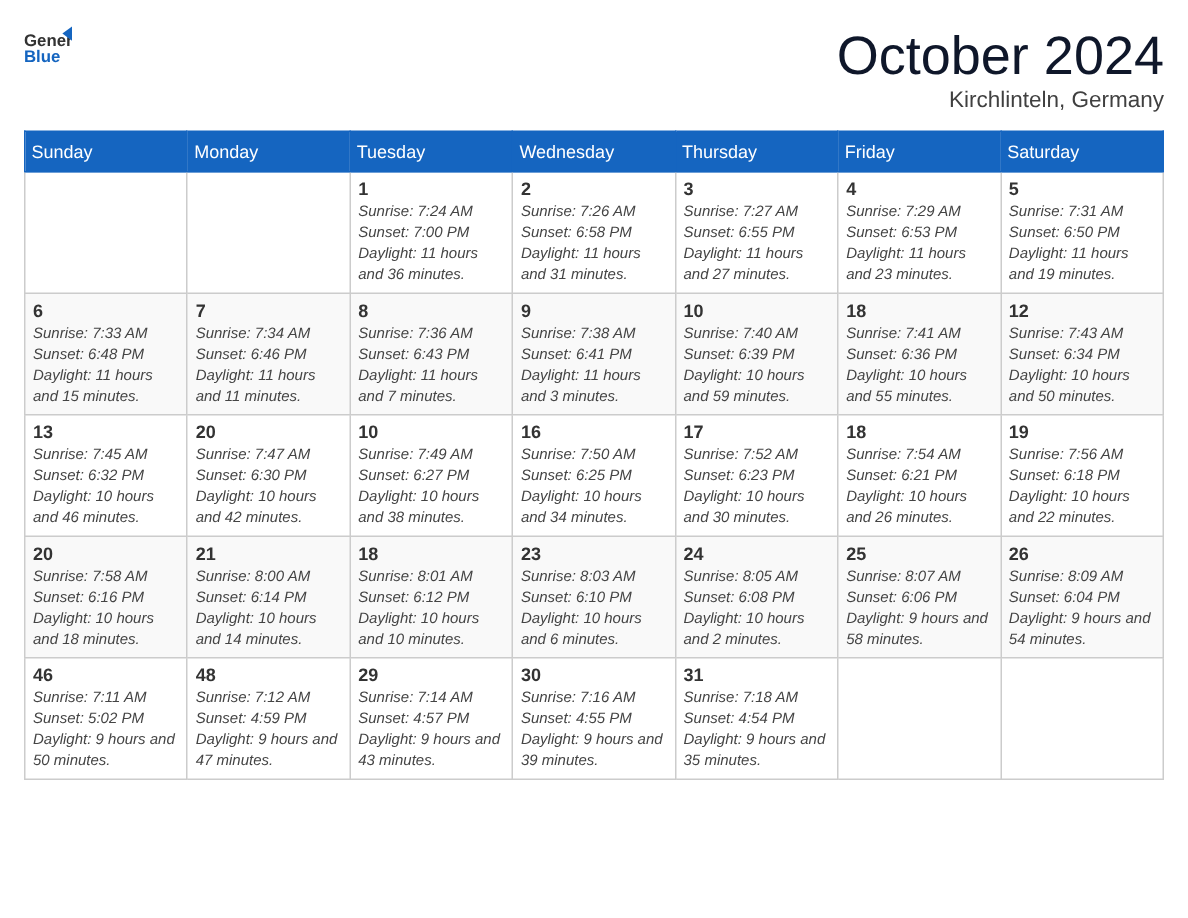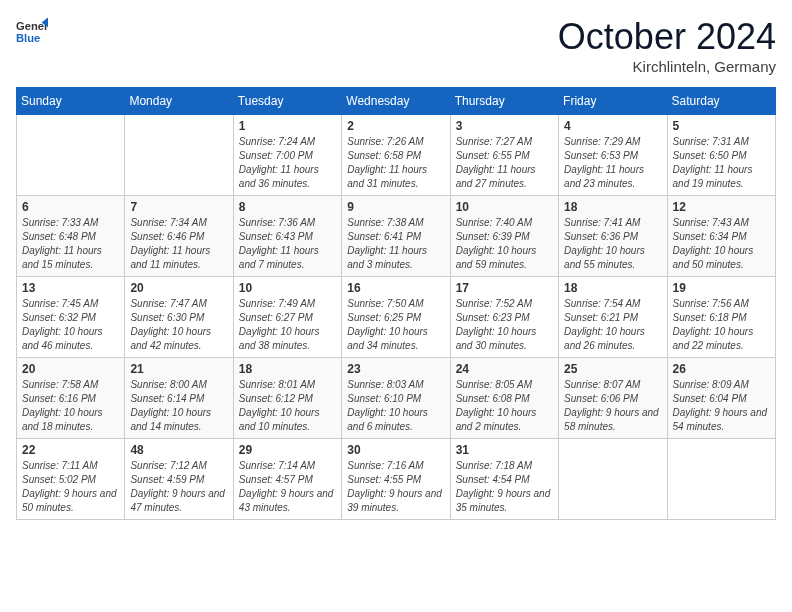--- a/index.html
+++ b/index.html
@@ -220,21 +220,21 @@
           <span class="day-number">25</span>
           <div class="day-info">Sunrise: 8:07 AM<br>Sunset: 6:06 PM<br>Daylight: 9 hours and 58 minutes.</div>
         </td>
         <td>
           <span class="day-number">26</span>
           <div class="day-info">Sunrise: 8:09 AM<br>Sunset: 6:04 PM<br>Daylight: 9 hours and 54 minutes.</div>
         </td>
       </tr>
       <tr>
         <td>
-          <span class="day-number">22</span>
+          <span class="day-number">46</span>
           <div class="day-info">Sunrise: 7:11 AM<br>Sunset: 5:02 PM<br>Daylight: 9 hours and 50 minutes.</div>
         </td>
         <td>
           <span class="day-number">48</span>
           <div class="day-info">Sunrise: 7:12 AM<br>Sunset: 4:59 PM<br>Daylight: 9 hours and 47 minutes.</div>
         </td>
         <td>
           <span class="day-number">29</span>
           <div class="day-info">Sunrise: 7:14 AM<br>Sunset: 4:57 PM<br>Daylight: 9 hours and 43 minutes.</div>
         </td>

